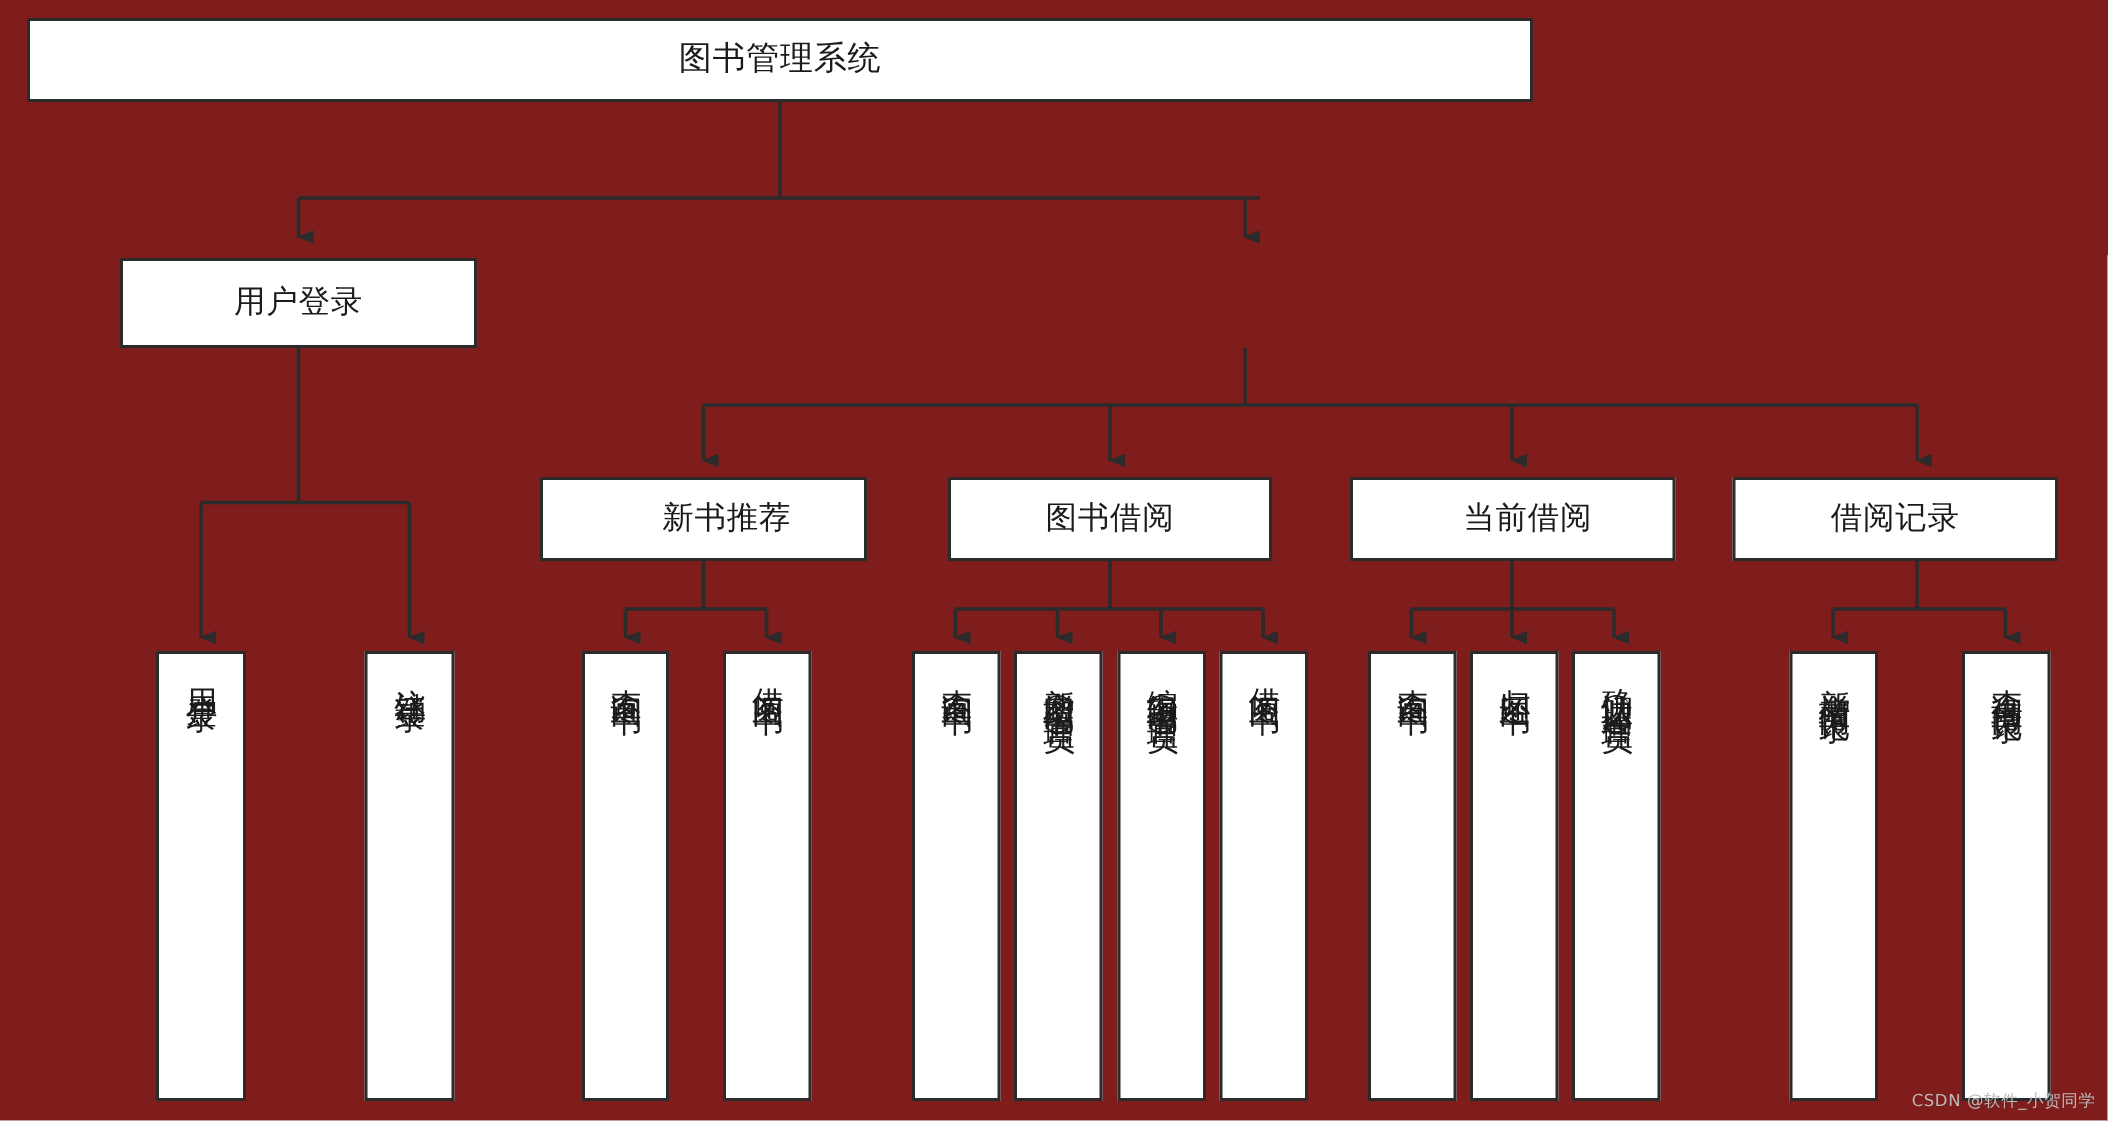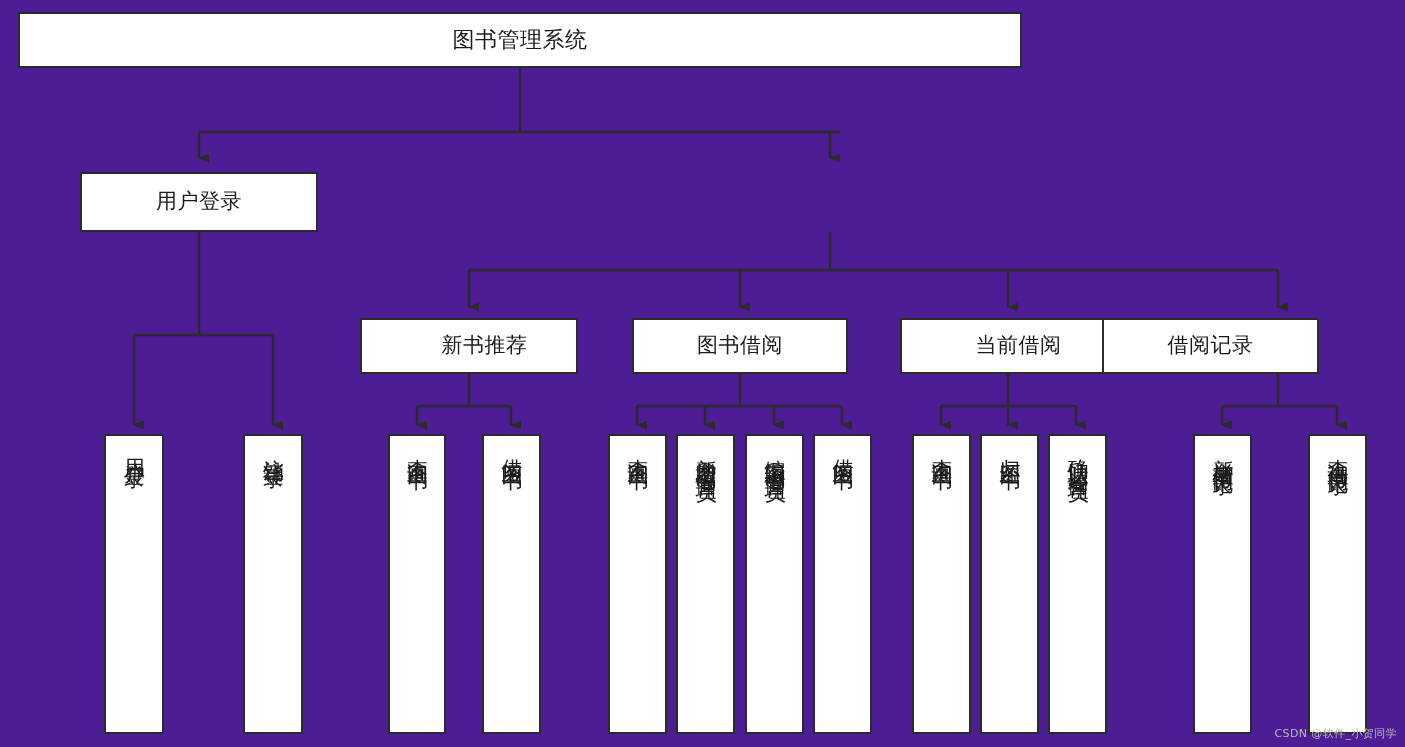--- a/index.html
+++ b/index.html
@@ -9,21 +9,21 @@
     background: #ffffff;
   }
   body {
     font-family: "DejaVu Sans", "Liberation Sans", sans-serif;
     color: #1f1f1f;
   }
   #diagram-root {
     position: relative;
     width: 1405px;
     height: 747px;
-    background: #4c1d95;
+    background: #7f1d1d;
     overflow: hidden;
   }
   #connector-layer {
     position: absolute;
     left: 0;
     top: 0;
     width: 1405px;
     height: 747px;
     pointer-events: none;
   }
@@ -137,21 +137,21 @@
 
   <div class="node level3" style="left:360px; top:318px; width:218px; height:56px;padding-left:31px;">
     <span class="node-label">新书推荐</span>
   </div>
   <div class="node level3" style="left:632px; top:318px; width:216px; height:56px;text-align:center;">
     <span class="node-label">图书借阅</span>
   </div>
   <div class="node level3" style="left:900px; top:318px; width:217px; height:56px;padding-left:20px;">
     <span class="node-label">当前借阅</span>
   </div>
-  <div class="node level3" style="left:1102px; top:318px; width:217px; height:56px;">
+  <div class="node level3" style="left:1155px; top:318px; width:217px; height:56px;">
     <span class="node-label">借阅记录</span>
   </div>
 
   <div class="node leaf" style="left:104px; top:434px; width:60px; height:300px;">
     <span class="node-label">用户登录</span>
   </div>
   <div class="node leaf" style="left:243px; top:434px; width:60px; height:300px;">
     <span class="node-label">注销登录</span>
   </div>
 

